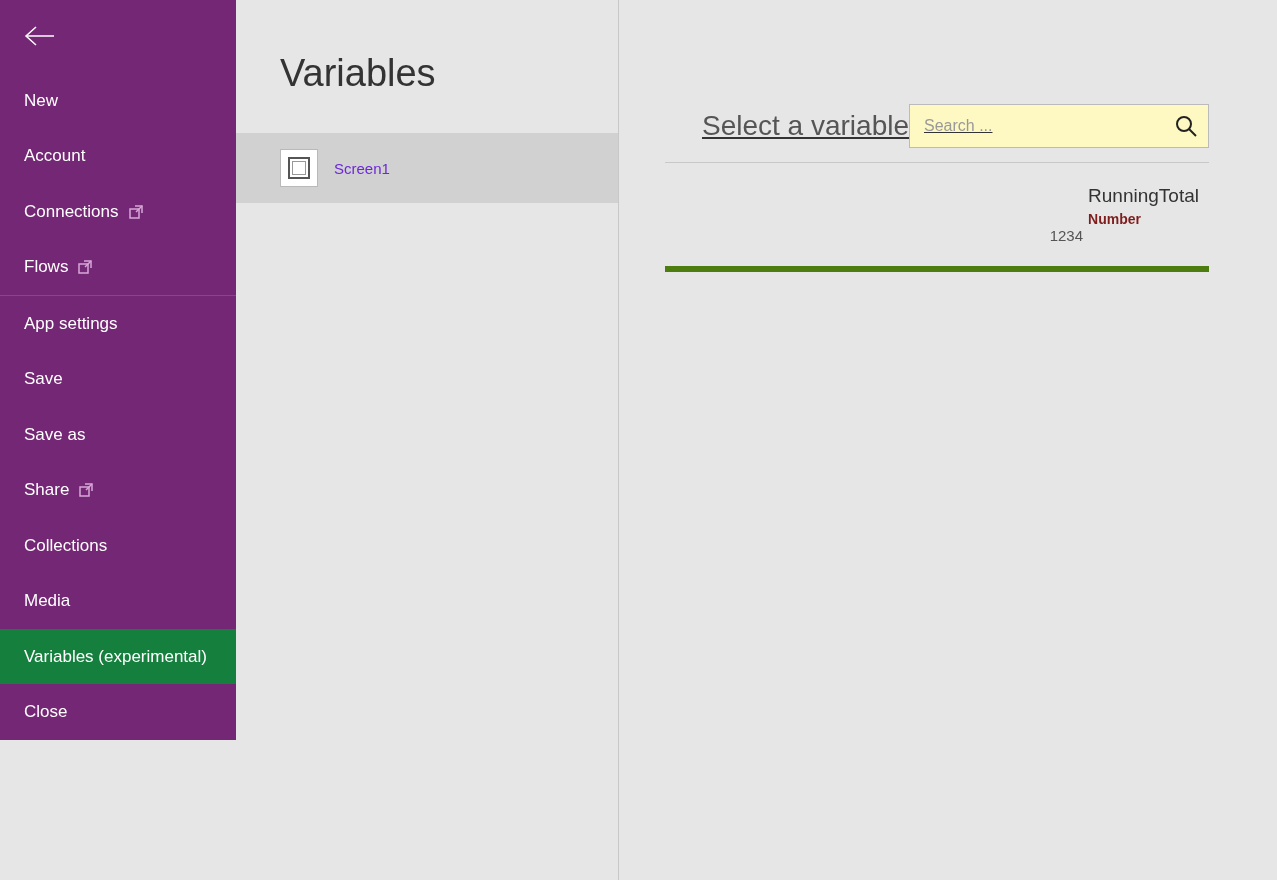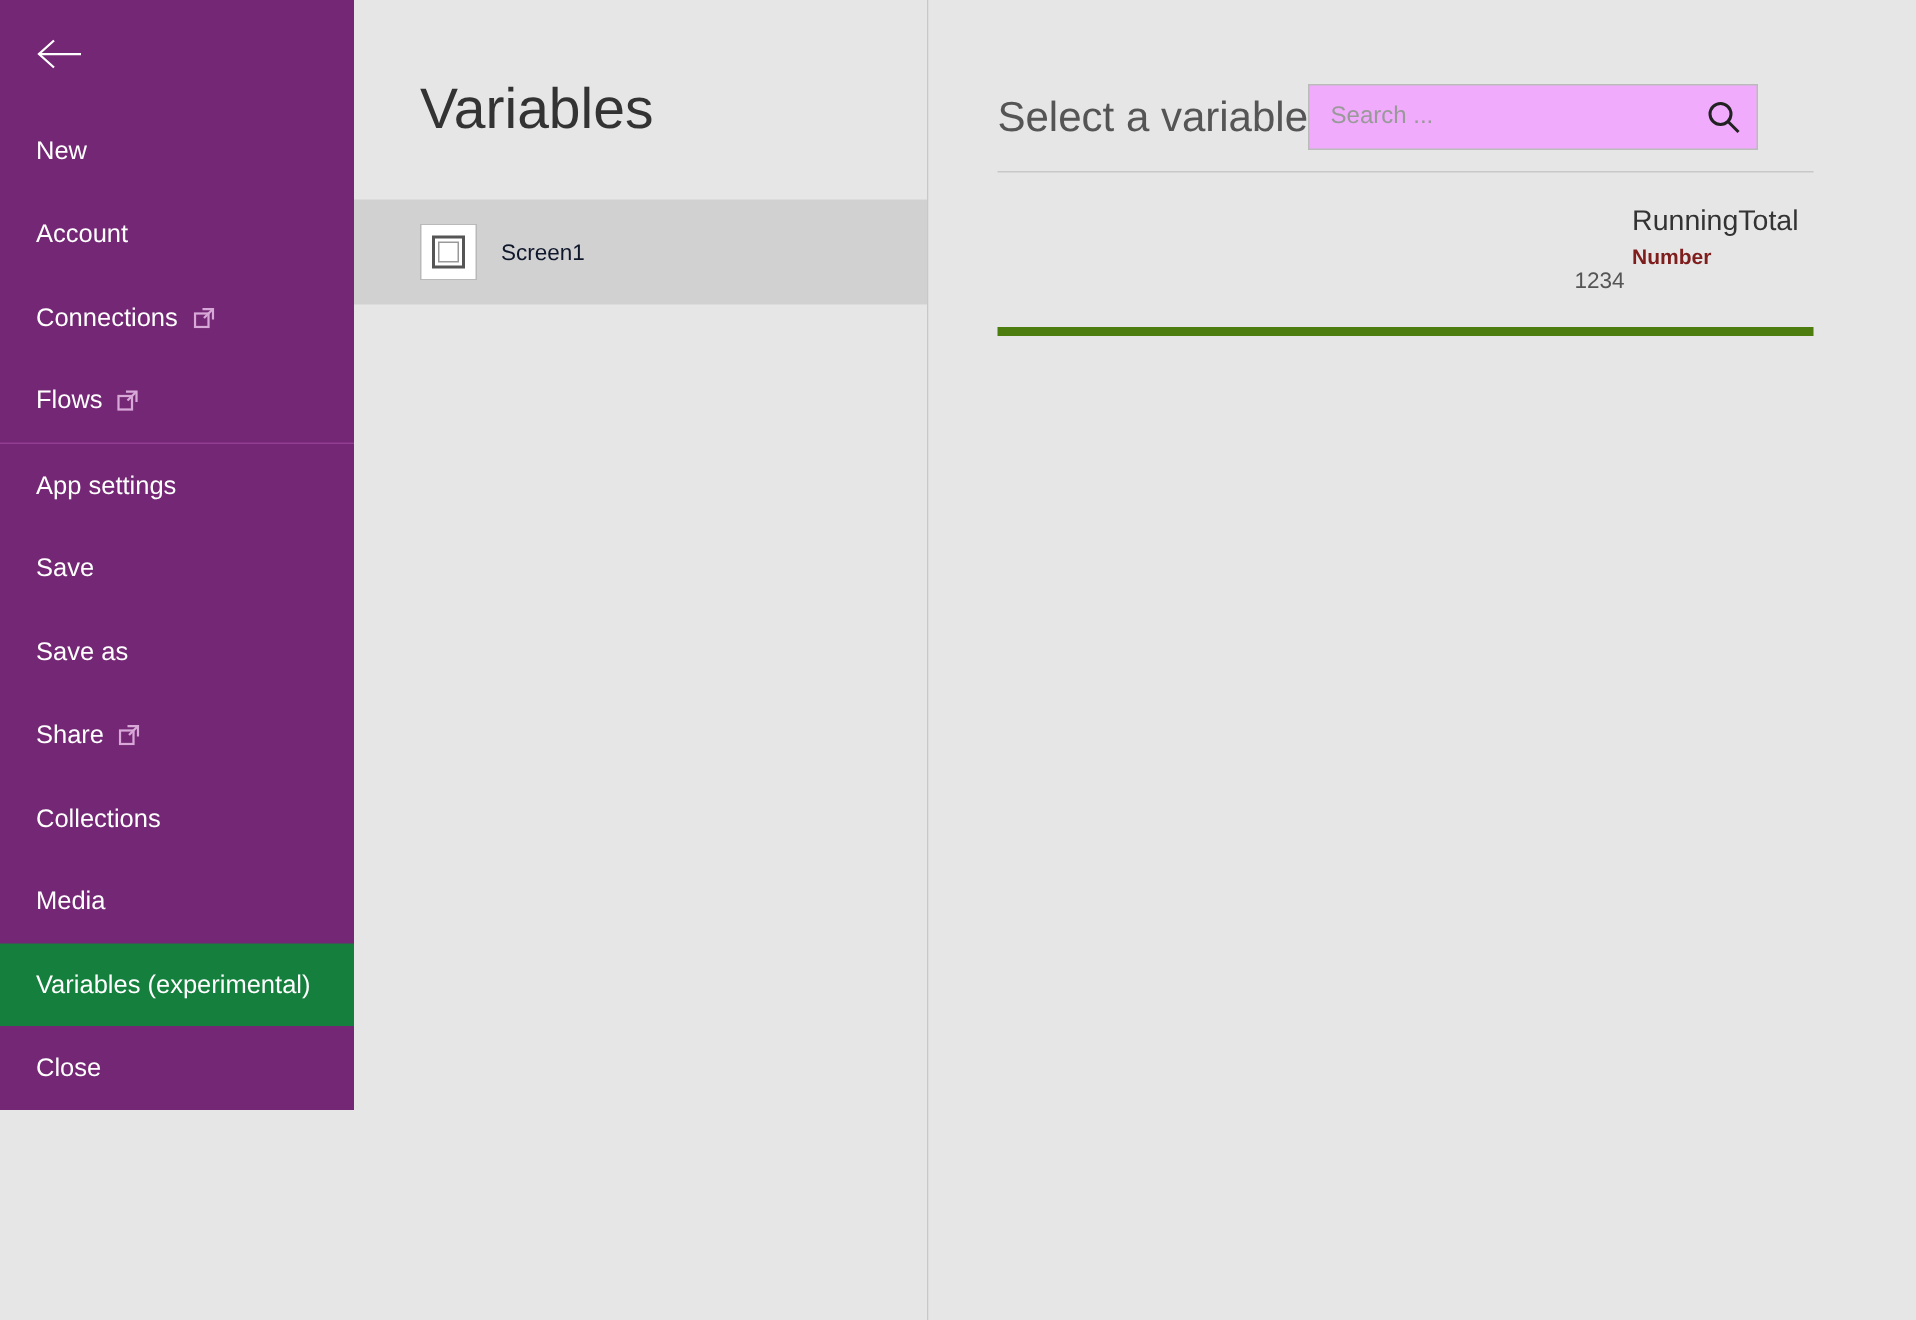--- a/index.html
+++ b/index.html
@@ -63,21 +63,21 @@
       color: #333;
     }
     .screen-row {
       background: #d1d1d1;
       height: 70px;
       display: flex;
       align-items: center;
       padding-left: 44px;
       cursor: pointer;
       font-size: 15px;
-      color: #0f172a;
+      color: #6d28d9;
     }
     .screen-icon {
       width: 38px;
       height: 38px;
       background: #fff;
       border: 1px solid #b9b9b9;
       margin-right: 16px;
       display: flex;
       align-items: center;
       justify-content: center;
@@ -96,34 +96,35 @@
       border: 1px solid #999;
     }
     .right-pane {
       flex: 1;
       background: #e6e6e6;
       padding: 0 68px 0 46px;
     }
     .right-header {
       display: flex;
       align-items: center;
-      justify-content: flex-start;
-      margin-top: 56px;
+      justify-content: flex-end;
+      margin-top: 104px;
       padding-bottom: 14px;
       border-bottom: 1px solid #c8c8c8;
+      text-decoration: underline;
     }
     .select-label {
       font-size: 28px;
       font-weight: 300;
       color: #555;
     }
     .search-box {
       width: 300px;
       height: 44px;
-      background: #f0abfc;
+      background: #fef9c3;
       border: 1px solid #bbb;
       display: flex;
       align-items: center;
       padding: 0 10px 0 14px;
     }
     .search-input {
       flex: 1;
       border: none;
       outline: none;
       font-size: 16px;

